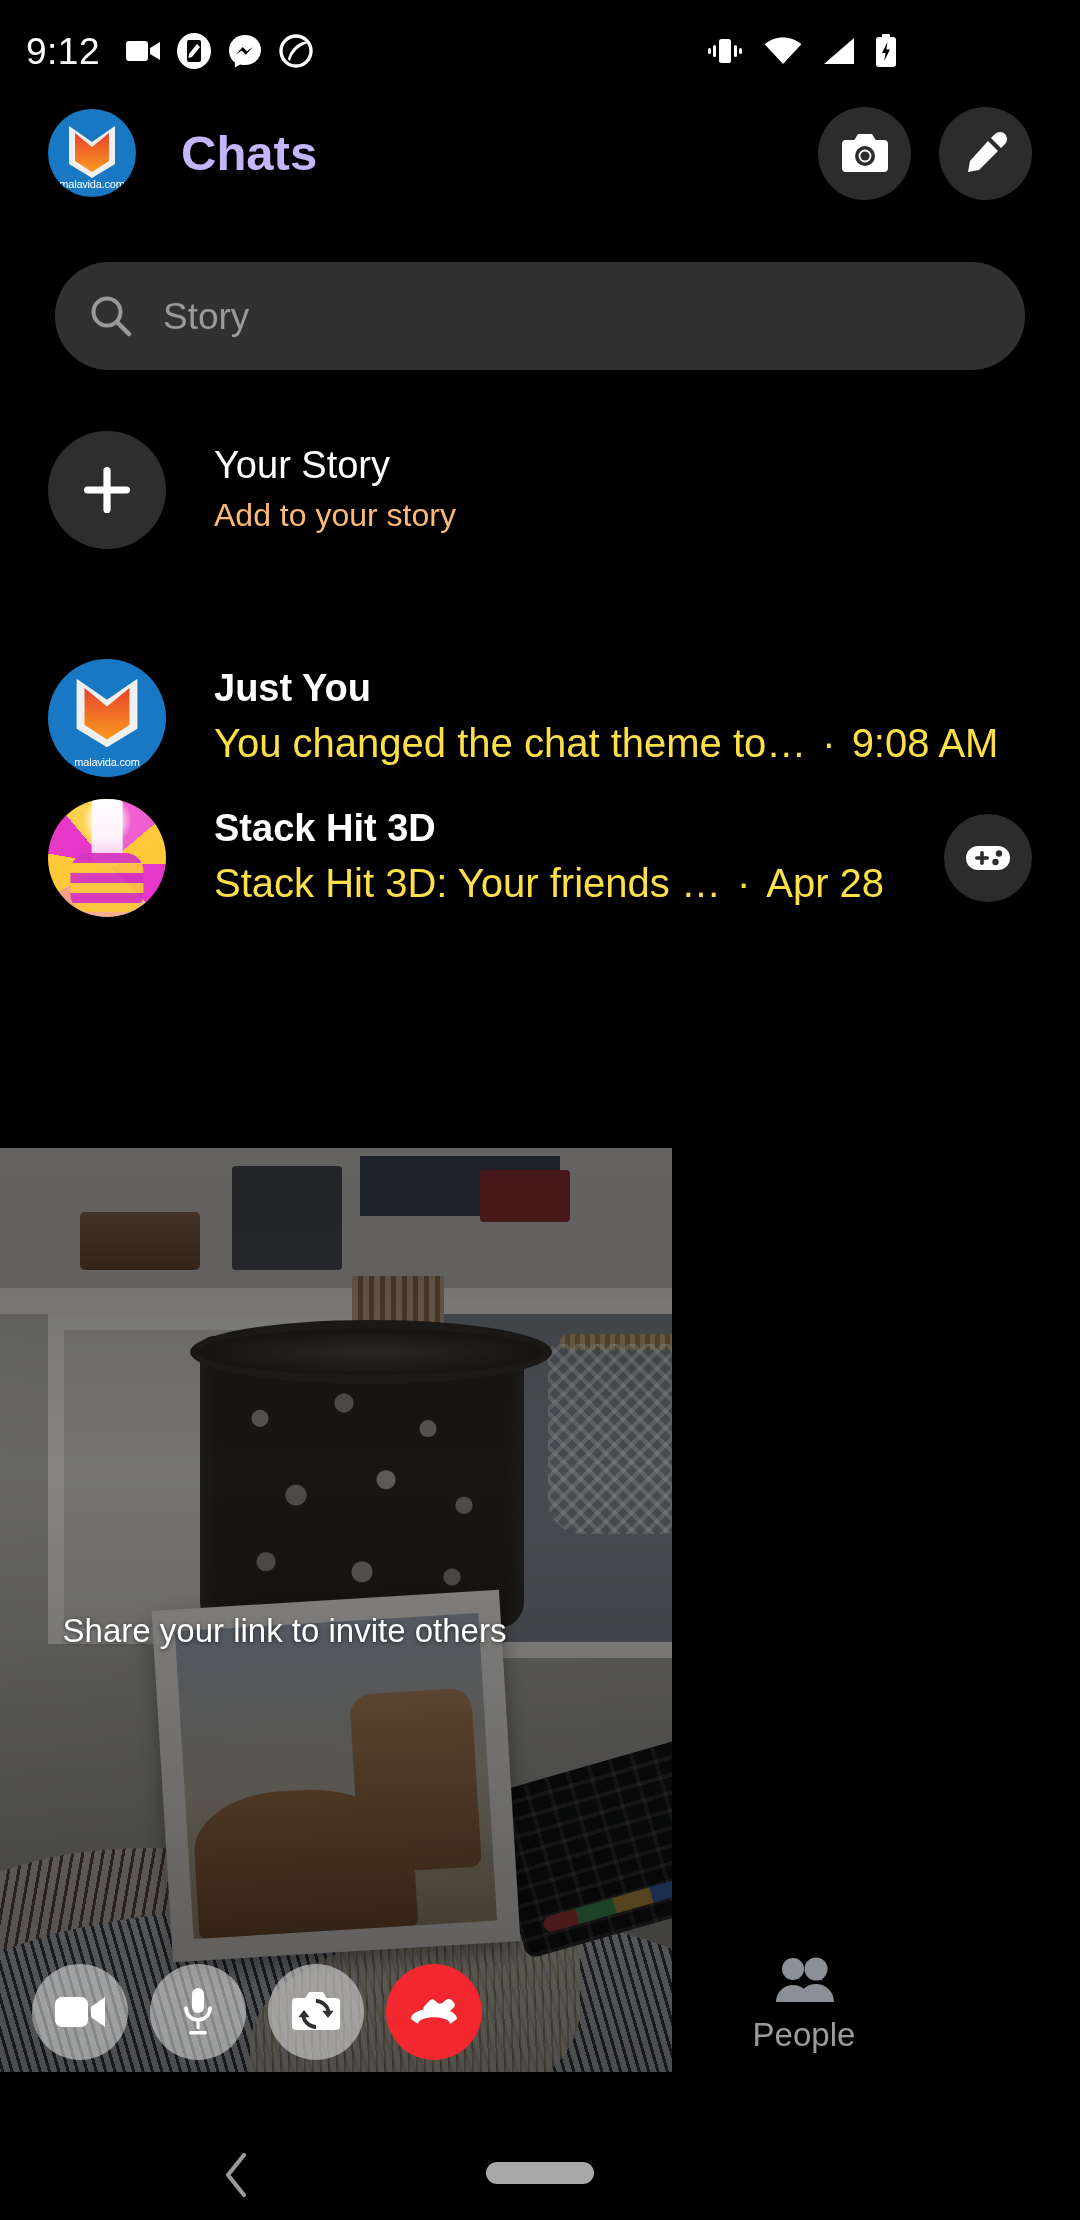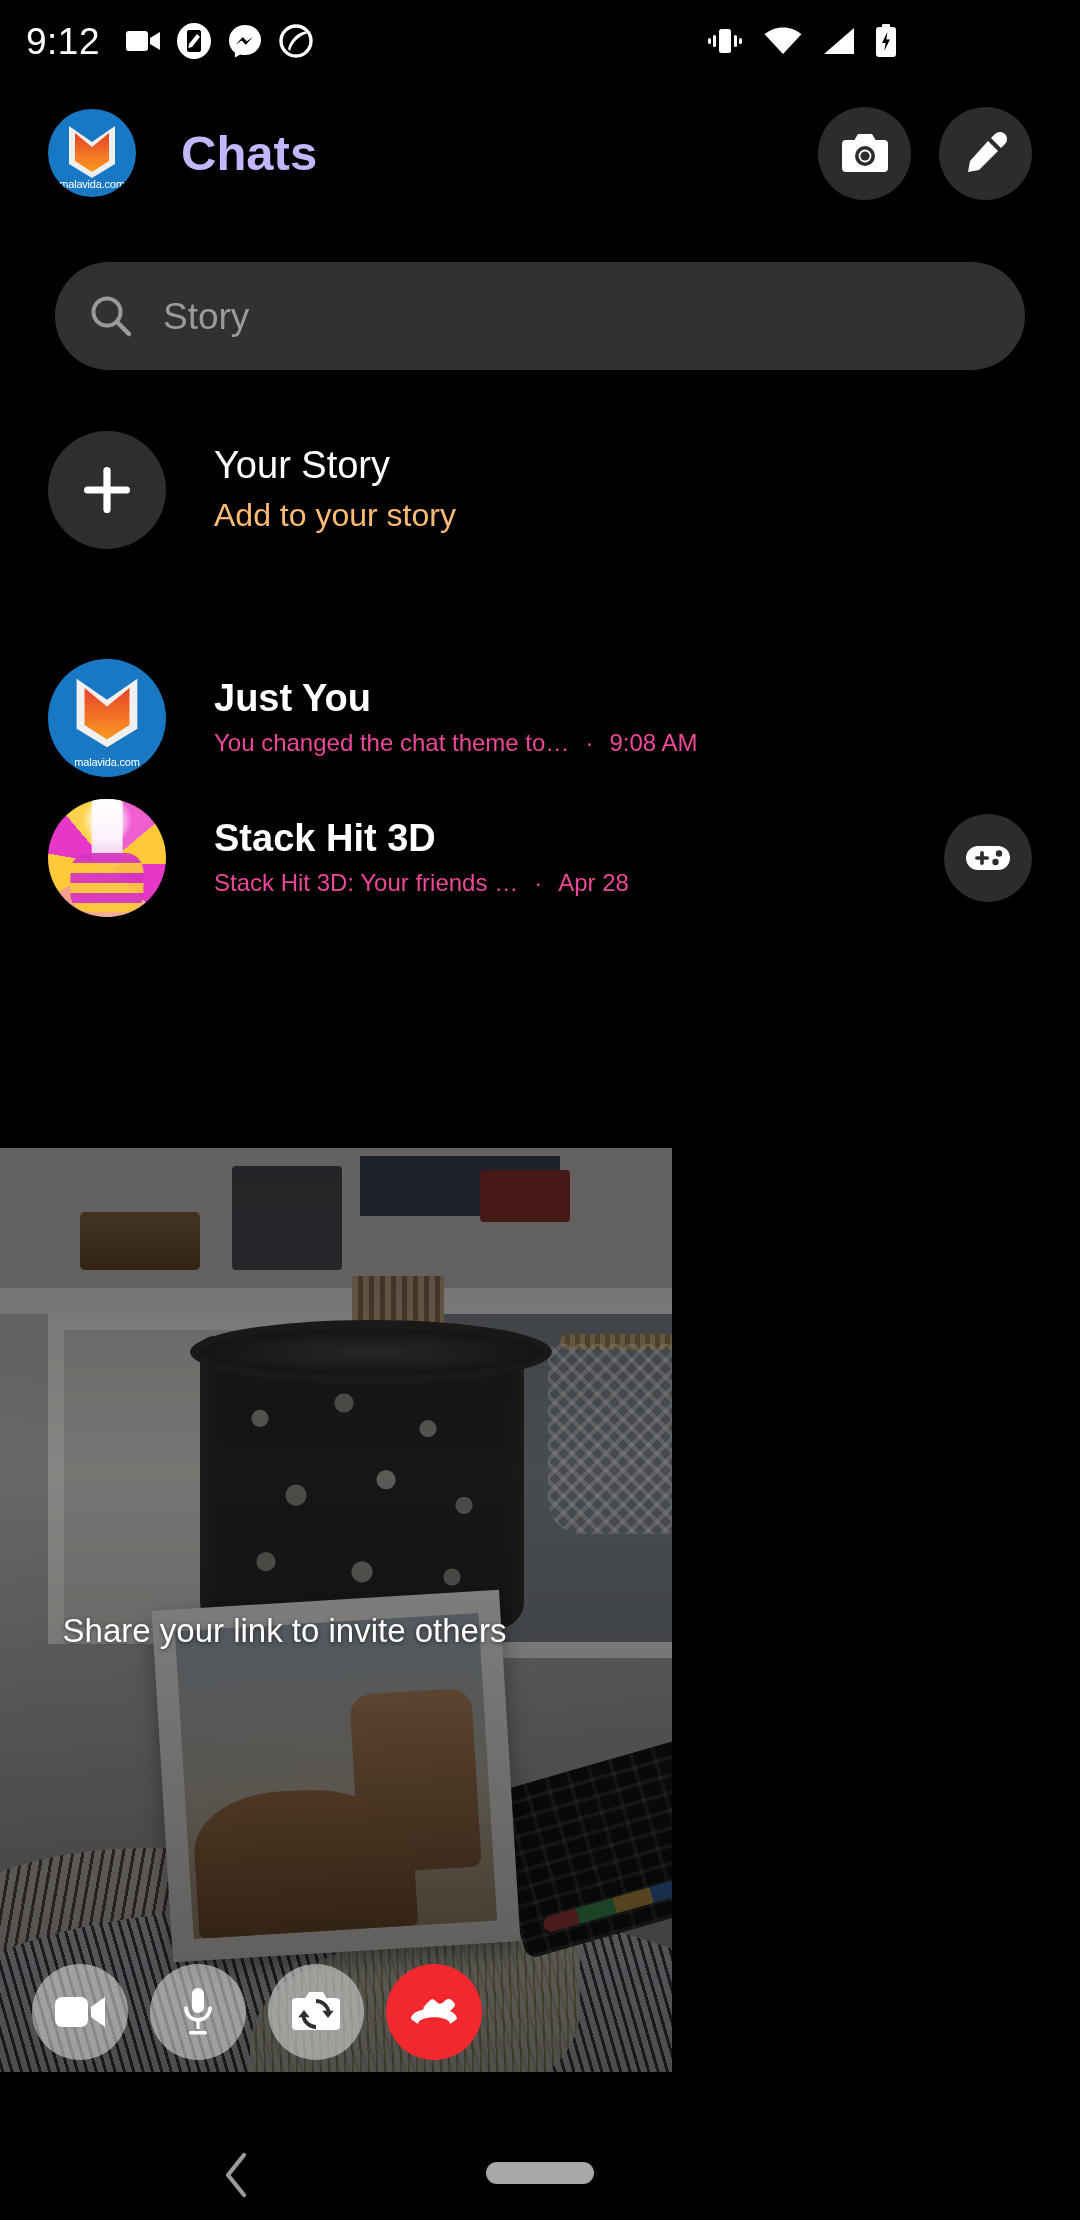--- a/index.html
+++ b/index.html
@@ -6,21 +6,21 @@
   html, body {
     width:1080px; height:2220px;
     background:#000;
     font-family:"Liberation Sans", sans-serif;
     overflow:hidden;
   }
   .phone { position:relative; width:1080px; height:2220px; background:#000; }
 
   
   .statusbar {
-    position:absolute; top:6px; left:0; width:924px; height:70px;
+    position:absolute; top:16px; left:0; width:924px; height:70px;
     display:flex; align-items:center; padding:0 26px;justify-content:flex-end;
   }
   .sb-time {
     color:#fff; font-size:37px; font-weight:400; letter-spacing:.5px;
     margin-right:26px; line-height:1;
   }
   .sb-left { display:flex; align-items:center; gap:17px; }
   .sb-right { margin-left:auto; display:flex; align-items:center; gap:19px; }
   .sb-ic { display:block; }
 
@@ -65,21 +65,21 @@
     display:flex; align-items:center; padding:0 48px;
   }
   .row-av {
     width:118px; height:118px; border-radius:50%; flex:0 0 auto;
     position:relative; overflow:hidden;
   }
   .row-av.plus { background:#2e2e2e; display:flex; align-items:center; justify-content:center; }
   .row-txt { margin-left:48px; min-width:0; flex:1 1 auto; }
   .row-title { color:#fff; font-size:38px; font-weight:700; line-height:1.18; }
   .row-sub {
-    color:#ec4899; font-size:24px; line-height:1.35; margin-top:6px;
+    color:#fde047; font-size:40px; line-height:1.35; margin-top:6px;
     display:flex; align-items:baseline; gap:0;
     white-space:nowrap;
   }
   .row-snip { overflow:hidden; text-overflow:ellipsis; }
   .row-time { margin-left:16px; flex:0 0 auto; }
   .row-badge {
     width:88px; height:88px; border-radius:50%; background:#2c2c2c;
     display:flex; align-items:center; justify-content:center; flex:0 0 auto;
     margin-left:12px;
   }
@@ -475,20 +475,30 @@
     <div class="cc end">
       <svg width="54" height="30" viewBox="0 0 54 30">
         <g transform="rotate(134 27 15)">
           <path d="M10 4 h7 a4 4 0 0 1 4 4 v2.6 c0 2.6 2.2 4.4 4.8 4.4 h2.4 c2.6 0 4.8 1.8 4.8 4.4 V22 a4 4 0 0 1 -4 4 h-7 a4 4 0 0 1 -4 -4 v-2.6 c0 -2.6 -2.2 -4.4 -4.8 -4.4 H11 c-2.6 0 -4.8 -1.8 -4.8 -4.4 V8 a4 4 0 0 1 4 -4 Z" fill="#fff"></path>
         </g>
         <path d="M4 22 C4 8 50 8 50 22 L43 27 C43 18 11 18 11 27 Z" fill="#fff"></path>
       </svg>
     </div>
   </div>
 
+  <div class="people-tab">
+    <svg width="64" height="50" viewBox="0 0 64 50">
+      <circle cx="21" cy="13" r="11" fill="#8b8f96"></circle>
+      <circle cx="44" cy="13" r="11.5" fill="#8b8f96"></circle>
+      <path d="M44 18 a7 7 0 0 0 6.5 6.5 L49 20 Z" fill="#8b8f96"></path>
+      <path d="M4 46 a17 17 0 0 1 34 0 Z" fill="#8b8f96"></path>
+      <path d="M26 46 a18 18 0 0 1 36 0 Z" fill="#8b8f96"></path>
+    </svg>
+    <div class="people-lbl">People</div>
+  </div>
 
   <div class="navbar">
     <svg class="nav-back" width="30" height="46" viewBox="0 0 30 46">
       <path d="M22 3 L6 23 L22 43" fill="none" stroke="#9a9a9a" stroke-width="4.2" stroke-linecap="round" stroke-linejoin="round"></path>
     </svg>
     <div class="nav-pill"></div>
   </div>
 
 </div>
 

